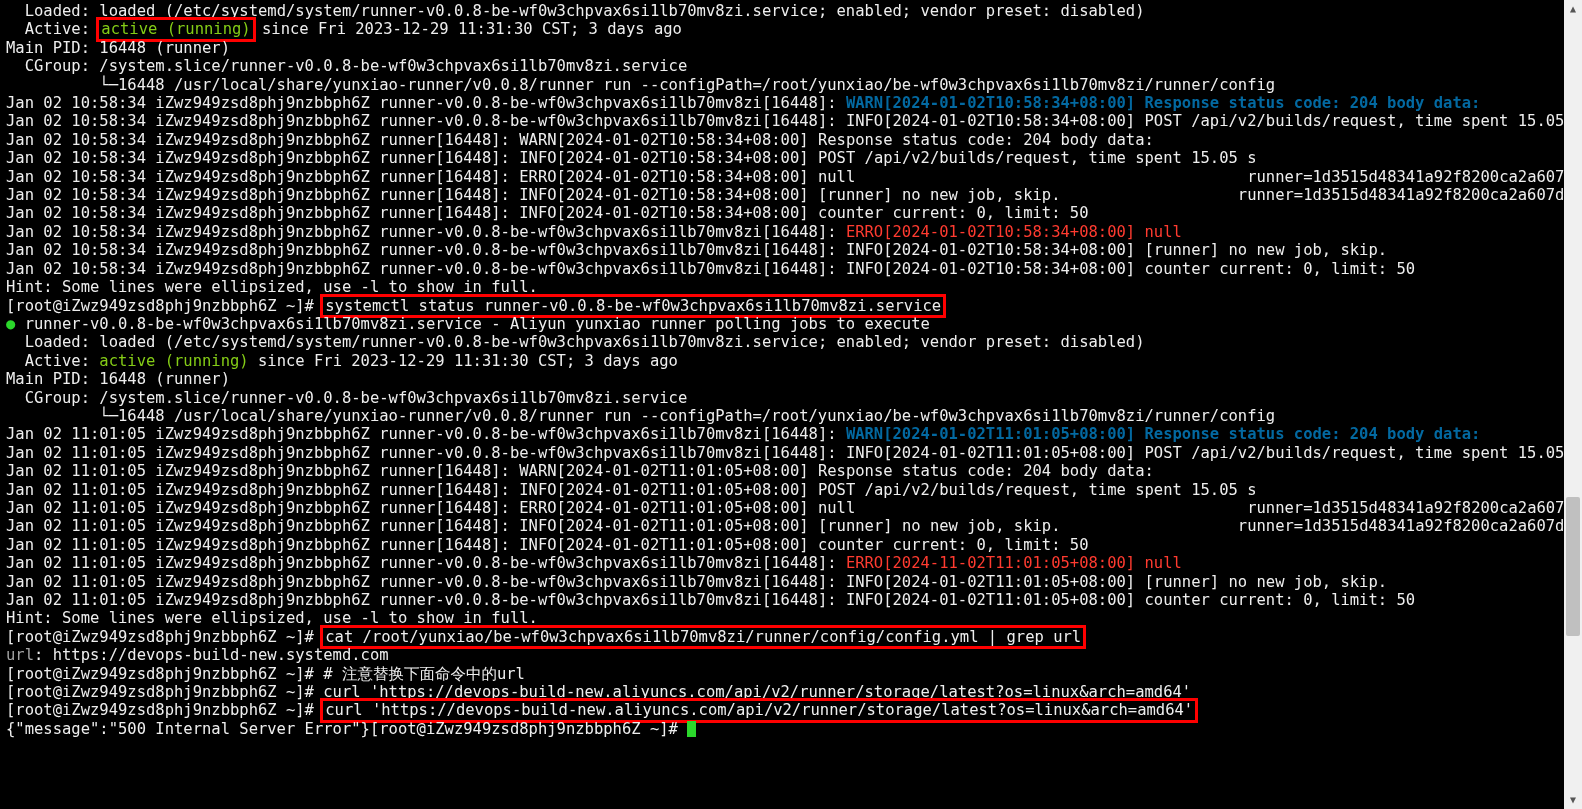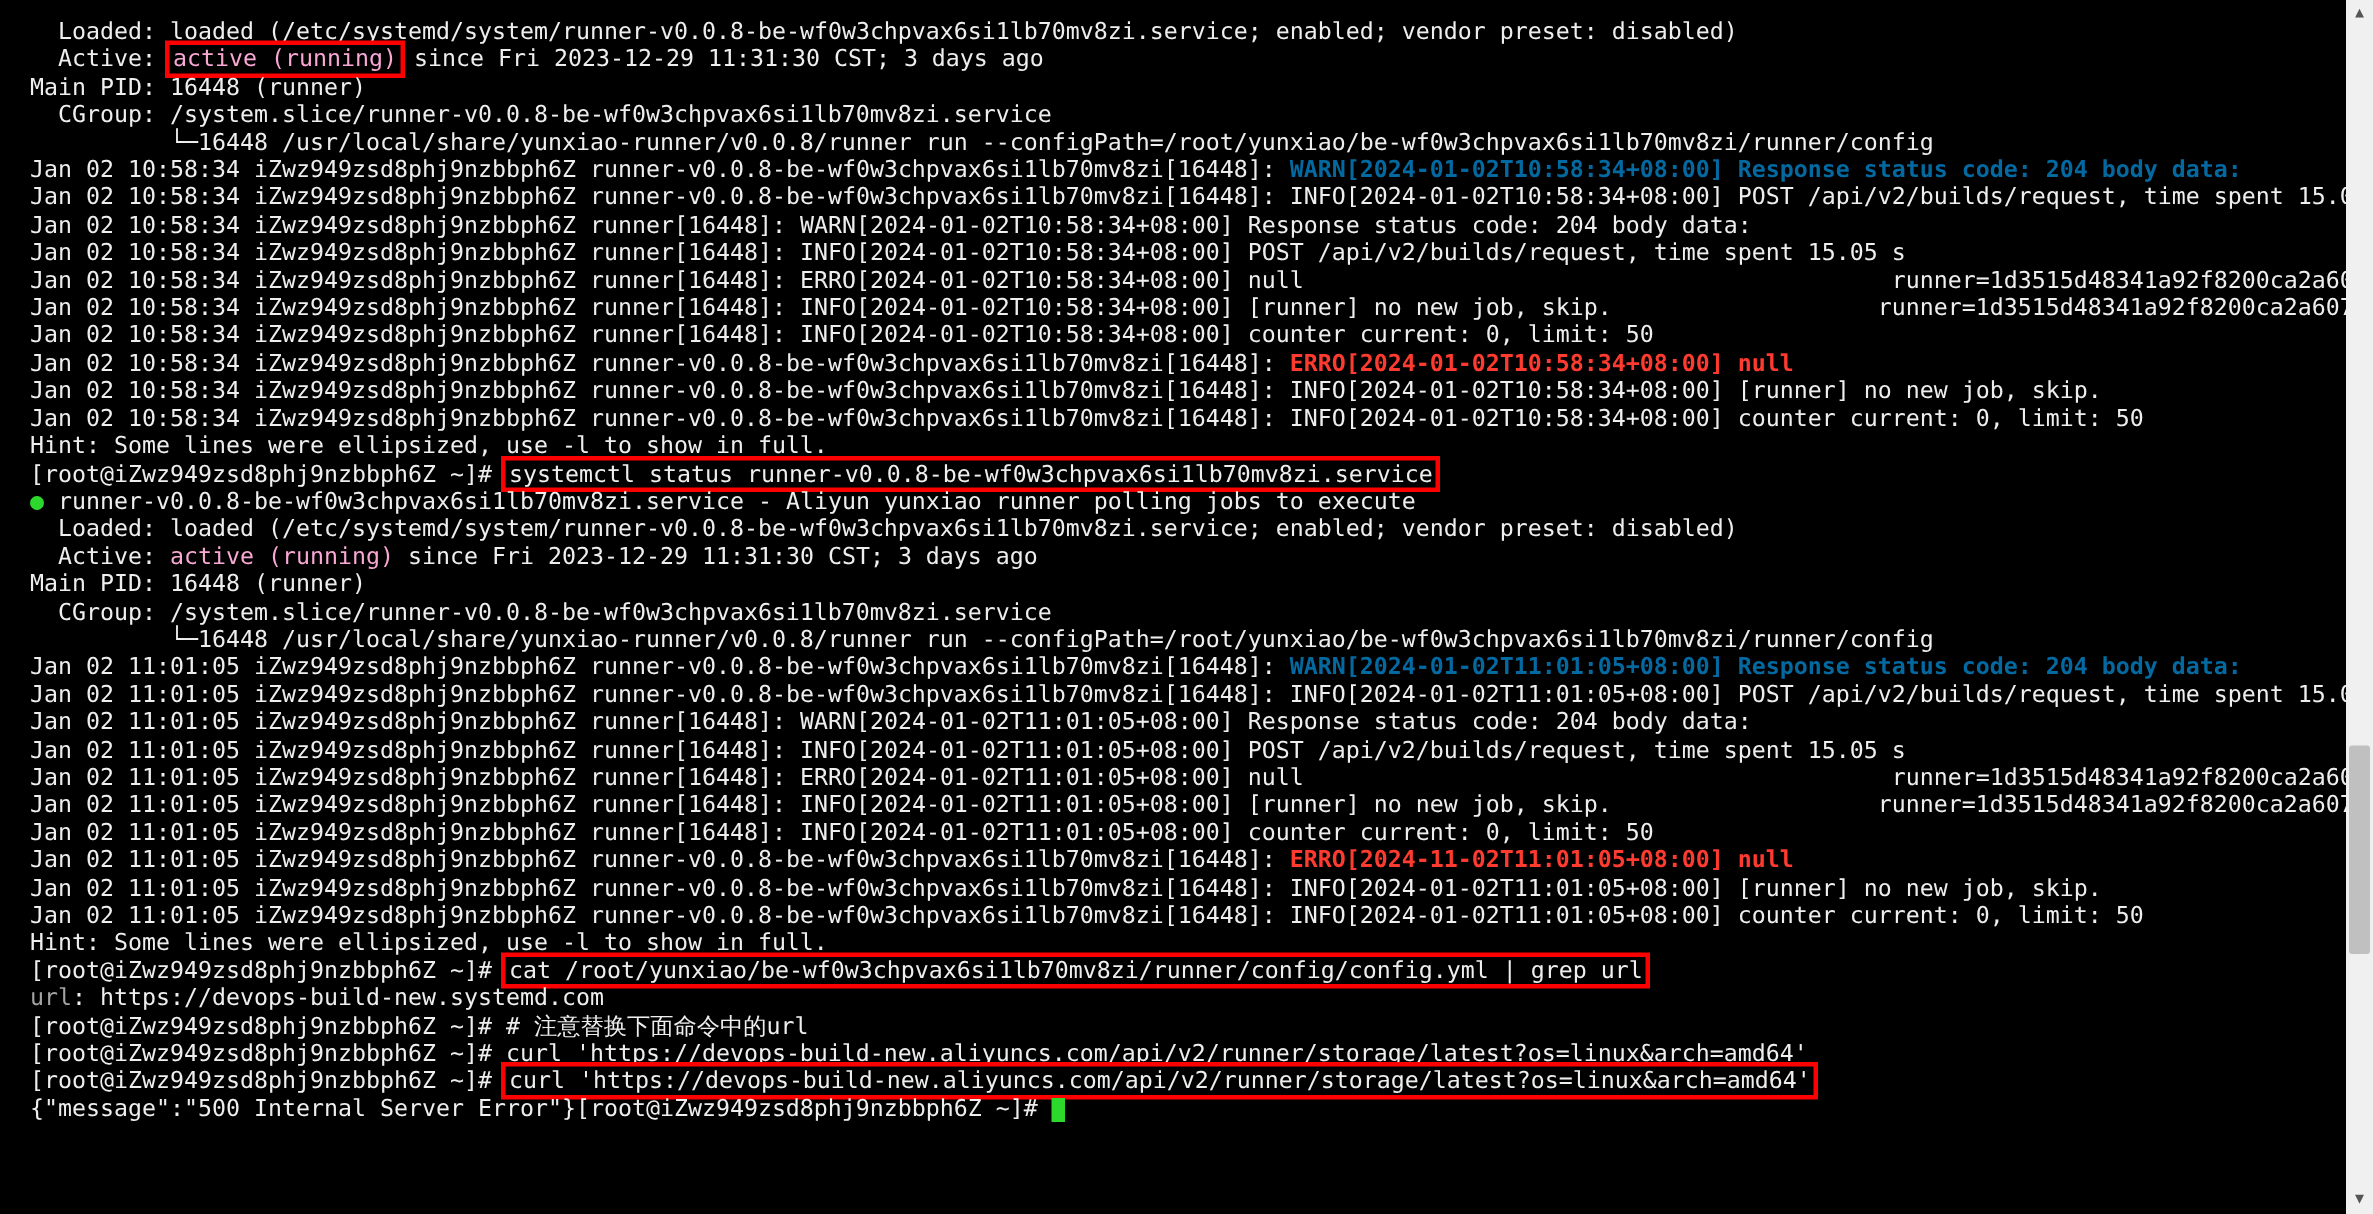--- a/index.html
+++ b/index.html
@@ -1,19 +1,19 @@
 <!DOCTYPE html>
 <html><head>
 <meta charset="utf-8">
 <style>
   html,body{margin:0;padding:0;background:#000;color:#eee;font-family:Consolas,Menlo,monospace;font-size:15.5px;line-height:18.4px;}
-  .scrn{width:1512px;padding:2px 20px;margin-top:10px;}
+  .scrn{width:1512px;padding:2px 6px;}
   .line{white-space:pre;}
-  .grn{color:#f9a8d4;text-align:center;}
-  .red{color:#ff3b30;font-weight:bold;}
+  .grn{color:#84cc16;text-align:center;}
+  .red{color:#ff3b30;font-weight:normal;}
   .bold{font-weight:bold;color:#0369a1;}
   .cyan{color:#a3a3a3;}
   .box{outline:3px solid #ff0000;display:inline-block;padding:0 2px;}
   .runtag{color:#eee;}
   .dot{color:#2bd82b;}
   .cursor{display:inline-block;width:9px;height:16px;background:#2bd82b;vertical-align:middle;}
   
   .sbwrap{position:fixed;right:0;top:0;bottom:0;width:18px;background:#f0f0f0;}
   .sb-arrow{width:18px;height:18px;background:#f0f0f0;display:flex;align-items:center;justify-content:center;color:#555;font-size:10px;user-select:none;}
   .sb-track{position:absolute;top:18px;bottom:18px;left:0;right:0;background:#f0f0f0;}

